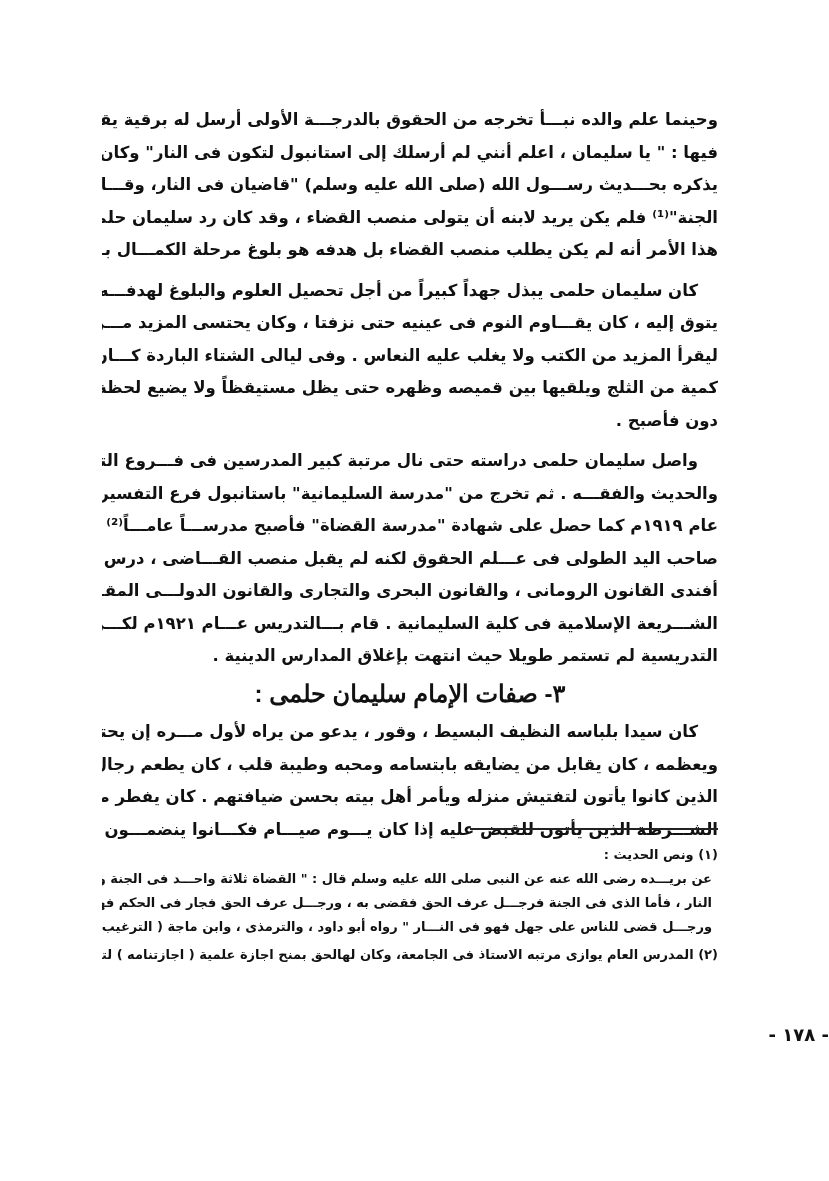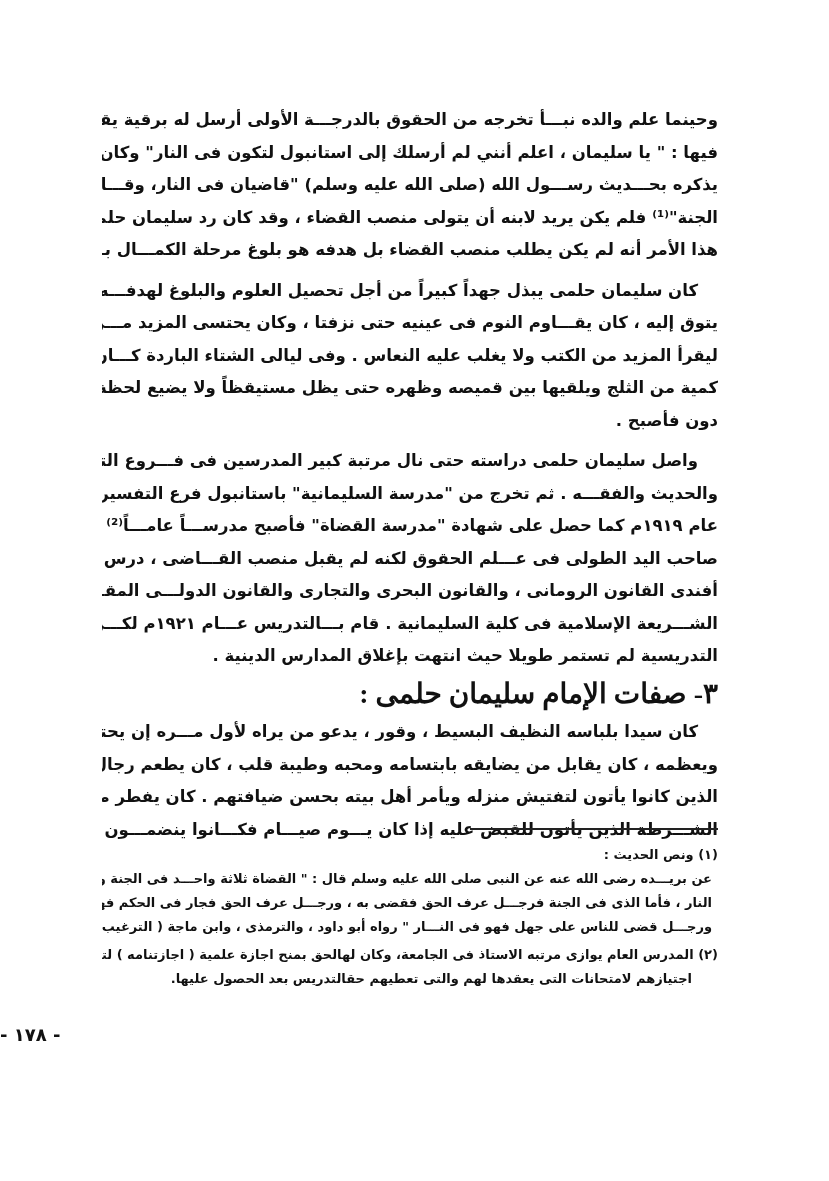--- a/index.html
+++ b/index.html
@@ -4,30 +4,30 @@
 <style>
   html, body { margin:0; padding:0; background:#ffffff; }
   body { width:829px; height:1181px; position:relative; overflow:hidden; color:#111; }
   .page { position:absolute; left:0; top:0; width:829px; height:1181px; background:#fff; }
   .text { position:absolute; left:102px; width:616px; direction:rtl; text-align:justify;
           font-family:"DejaVu Sans", sans-serif; font-weight:bold; color:#111; }
   .body-line { font-size:16.5px; line-height:32.5px; text-align-last:justify; white-space:nowrap; overflow:hidden; }
   .body-line.last { text-align-last:right; }
   .body-line.indent { padding-right:20px; }
   .para { margin:0; }
-  .heading { position:absolute; left:102px; width:616px; top:676px; direction:rtl; text-align:right;
-             font-family:Liberation Serif, serif; font-weight:bold; font-size:28px; line-height:36px; }
+  .heading { position:absolute; left:102px; width:616px; top:676px; direction:rtl; text-align:center;
+             font-family:Liberation Sans, sans-serif; font-weight:bold; font-size:24px; line-height:36px; }
   .fn-rule { position:absolute; top:828px; left:470px; width:248px; height:0; border-top:2px solid #222; }
   .footnotes { position:absolute; left:102px; width:616px; top:843px; direction:rtl;
                font-family:"DejaVu Sans", sans-serif; font-weight:bold; font-size:13px; color:#111; }
   .fn-line { line-height:24px; white-space:nowrap; overflow:hidden; text-align:justify; text-align-last:justify; }
   .fn-line.last { text-align-last:right; }
   .fn-line.sub { padding-right:6px; }
   .fn-line.hang { padding-right:26px; }
-  .page-number { position:absolute; top:1024px; left:0; width:829px; text-align:left;
+  .page-number { position:absolute; top:1024px; left:0; width:829px; text-align:right;
                  font-family:"DejaVu Sans", sans-serif; font-weight:bold; font-size:18px; direction:rtl; }
 </style>
 </head>
 <body>
 
 <div class="page">
 
   <div class="text" style="top:104px;">
     <div class="para">
       <div class="body-line">وحينما علم والده نبـــأ تخرجه من الحقوق بالدرجـــة الأولى أرسل له برقية يقـــول لـــه</div>
@@ -69,18 +69,17 @@
 
   <div class="footnotes">
     <div>
       <div class="fn-line last">(١) ونص الحديث  :</div>
       <div class="fn-line sub">عن بريـــده رضى الله عنه عن النبى صلى الله عليه وسلم قال : " القضاة ثلاثة واحـــد فى الجنة واثنـــان فـــى</div>
       <div class="fn-line sub">النار ، فأما الذى فى الجنة فرجـــل عرف الحق فقضى به ، ورجـــل عرف الحق فجار فى الحكم فهو فى النار ،</div>
       <div class="fn-line sub">ورجـــل قضى للناس على جهل فهو فى النـــار " رواه أبو داود ، والترمذى ، وابن ماجة ( الترغيب والـــترهيب</div>
     </div>
     <div style="margin-top:4px;">
       <div class="fn-line">(٢) المدرس العام يوازى مرتبه الاستاذ فى الجامعة، وكان لهالحق بمنح اجازة علمية ( اجازتنامه ) لتلامذتـــه بعـــد</div>
-      <div class="fn-line hang last">اجتيازهم لامتحانات التى يعقدها لهم والتى تعطيهم حقالتدريس بعد الحصول عليها.</div>
     </div>
   </div>
 
   <div class="page-number">- ١٧٨ -</div>
 </div>
 
 </body></html>

